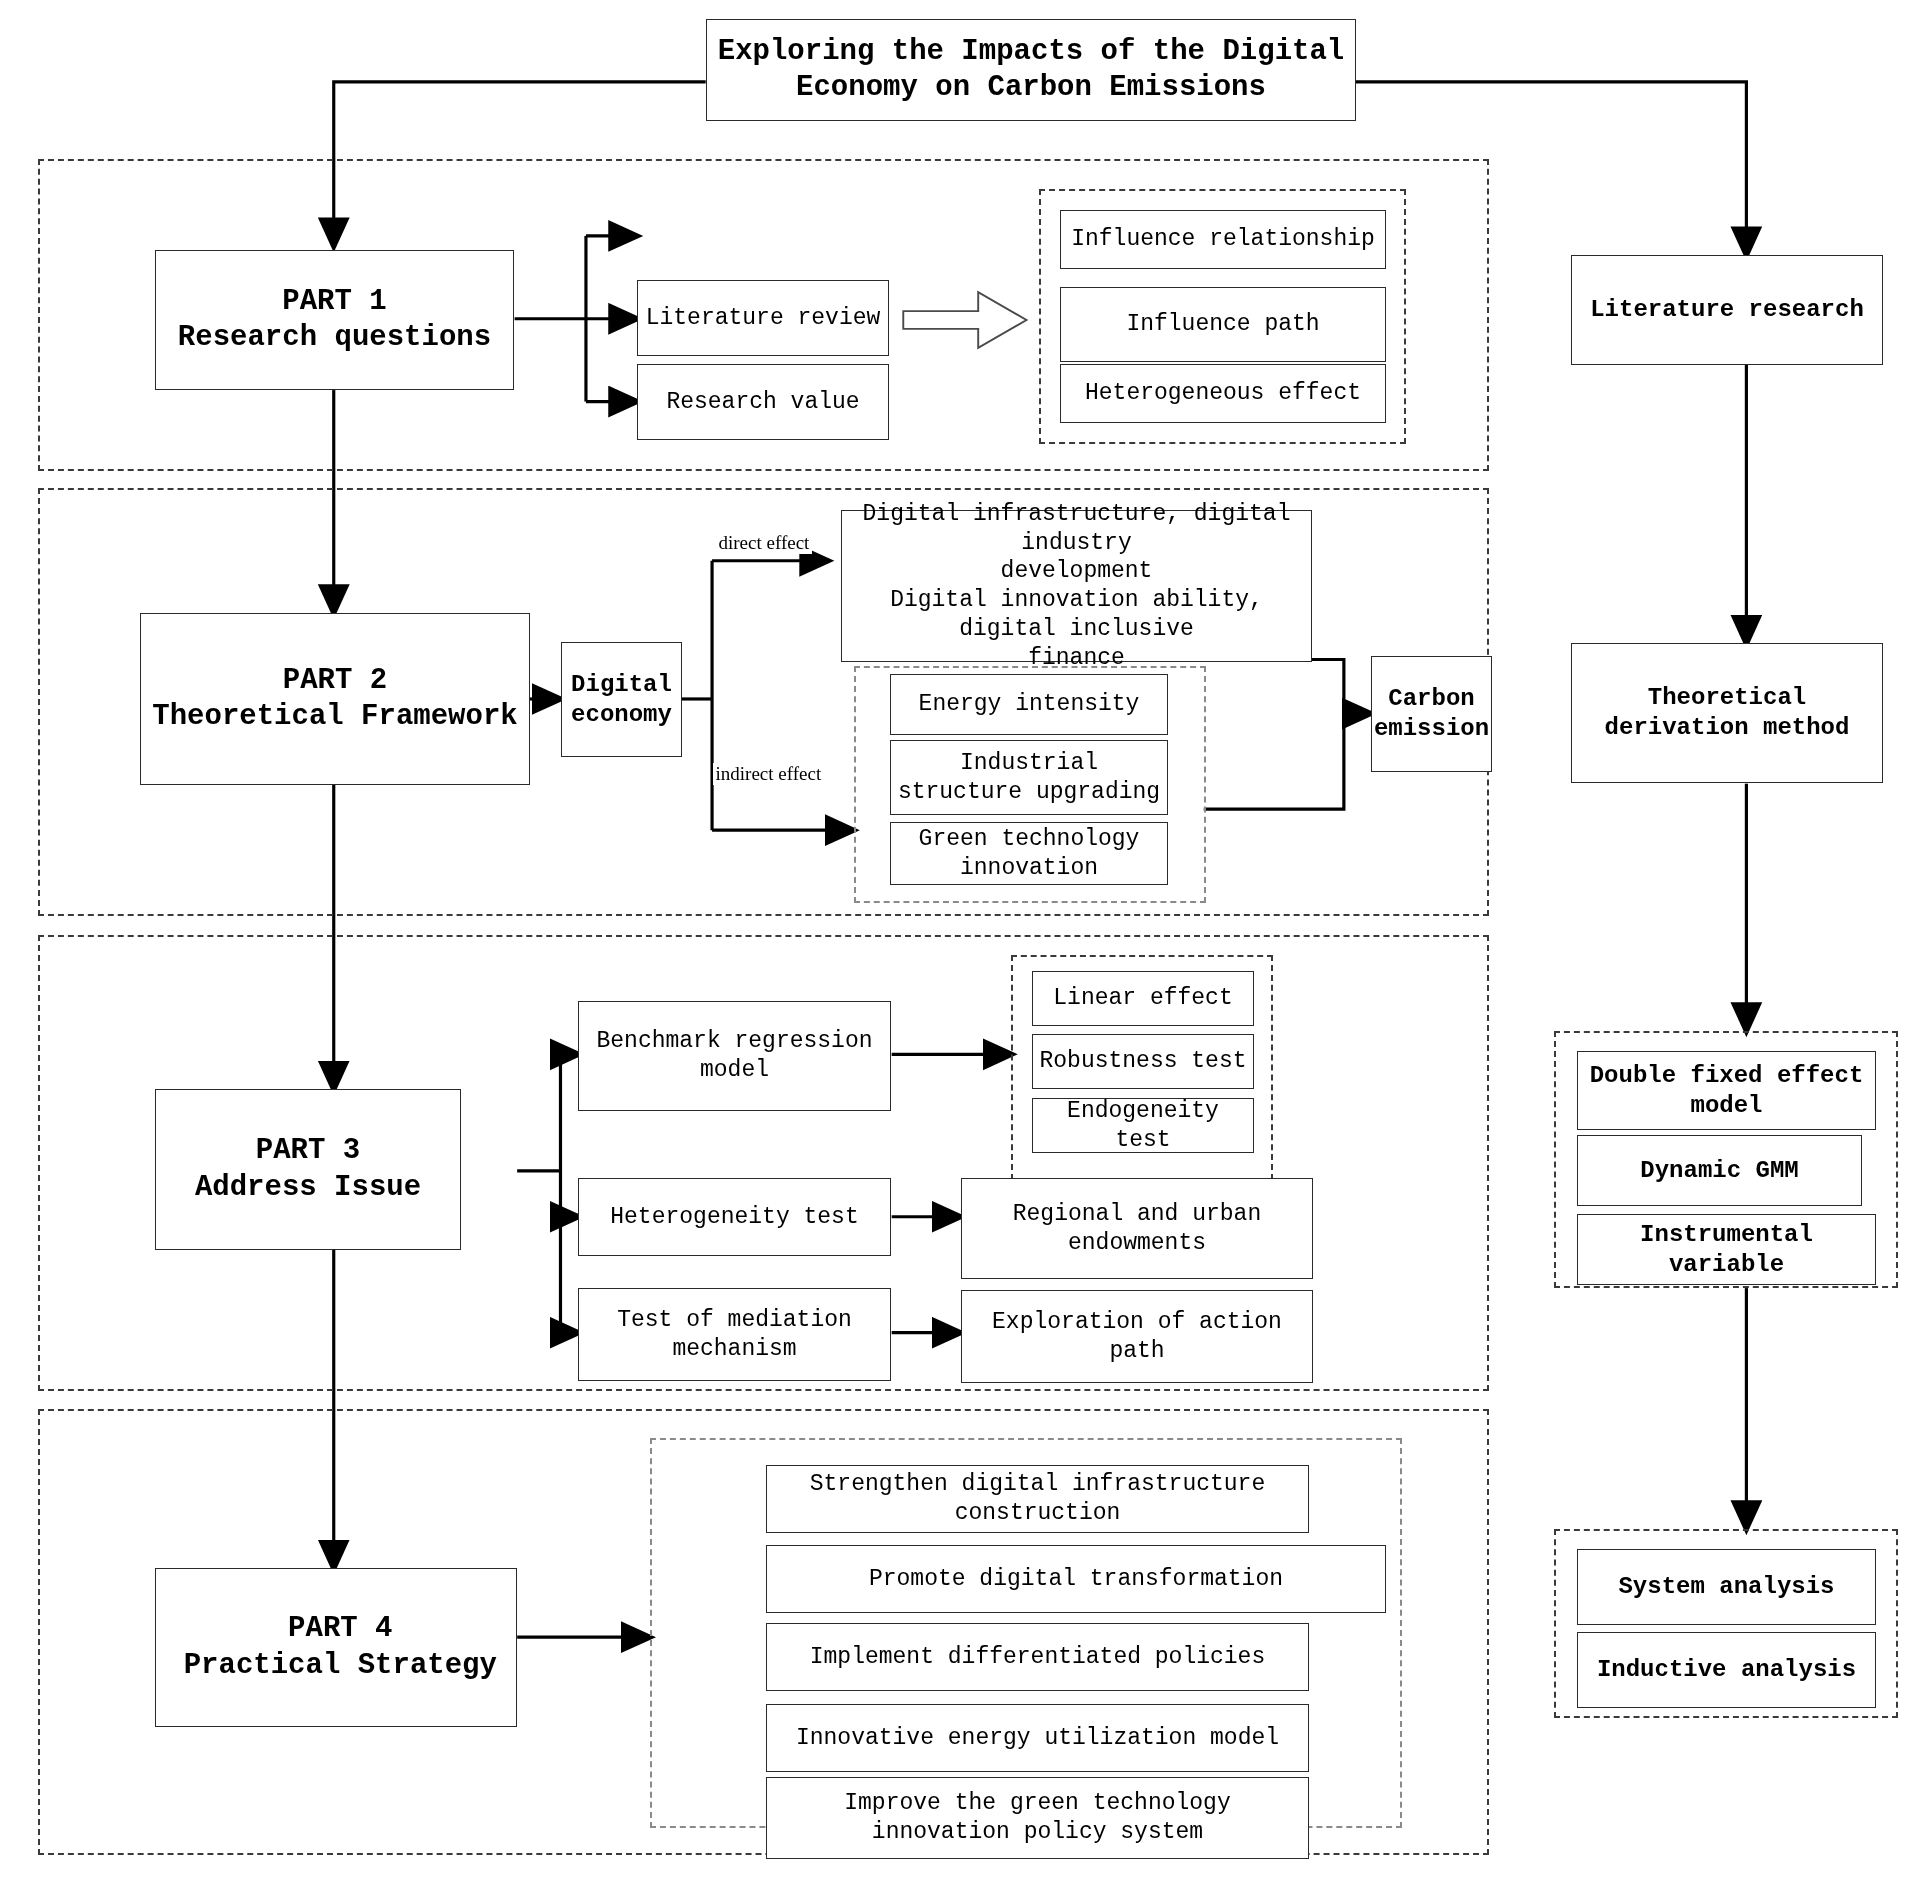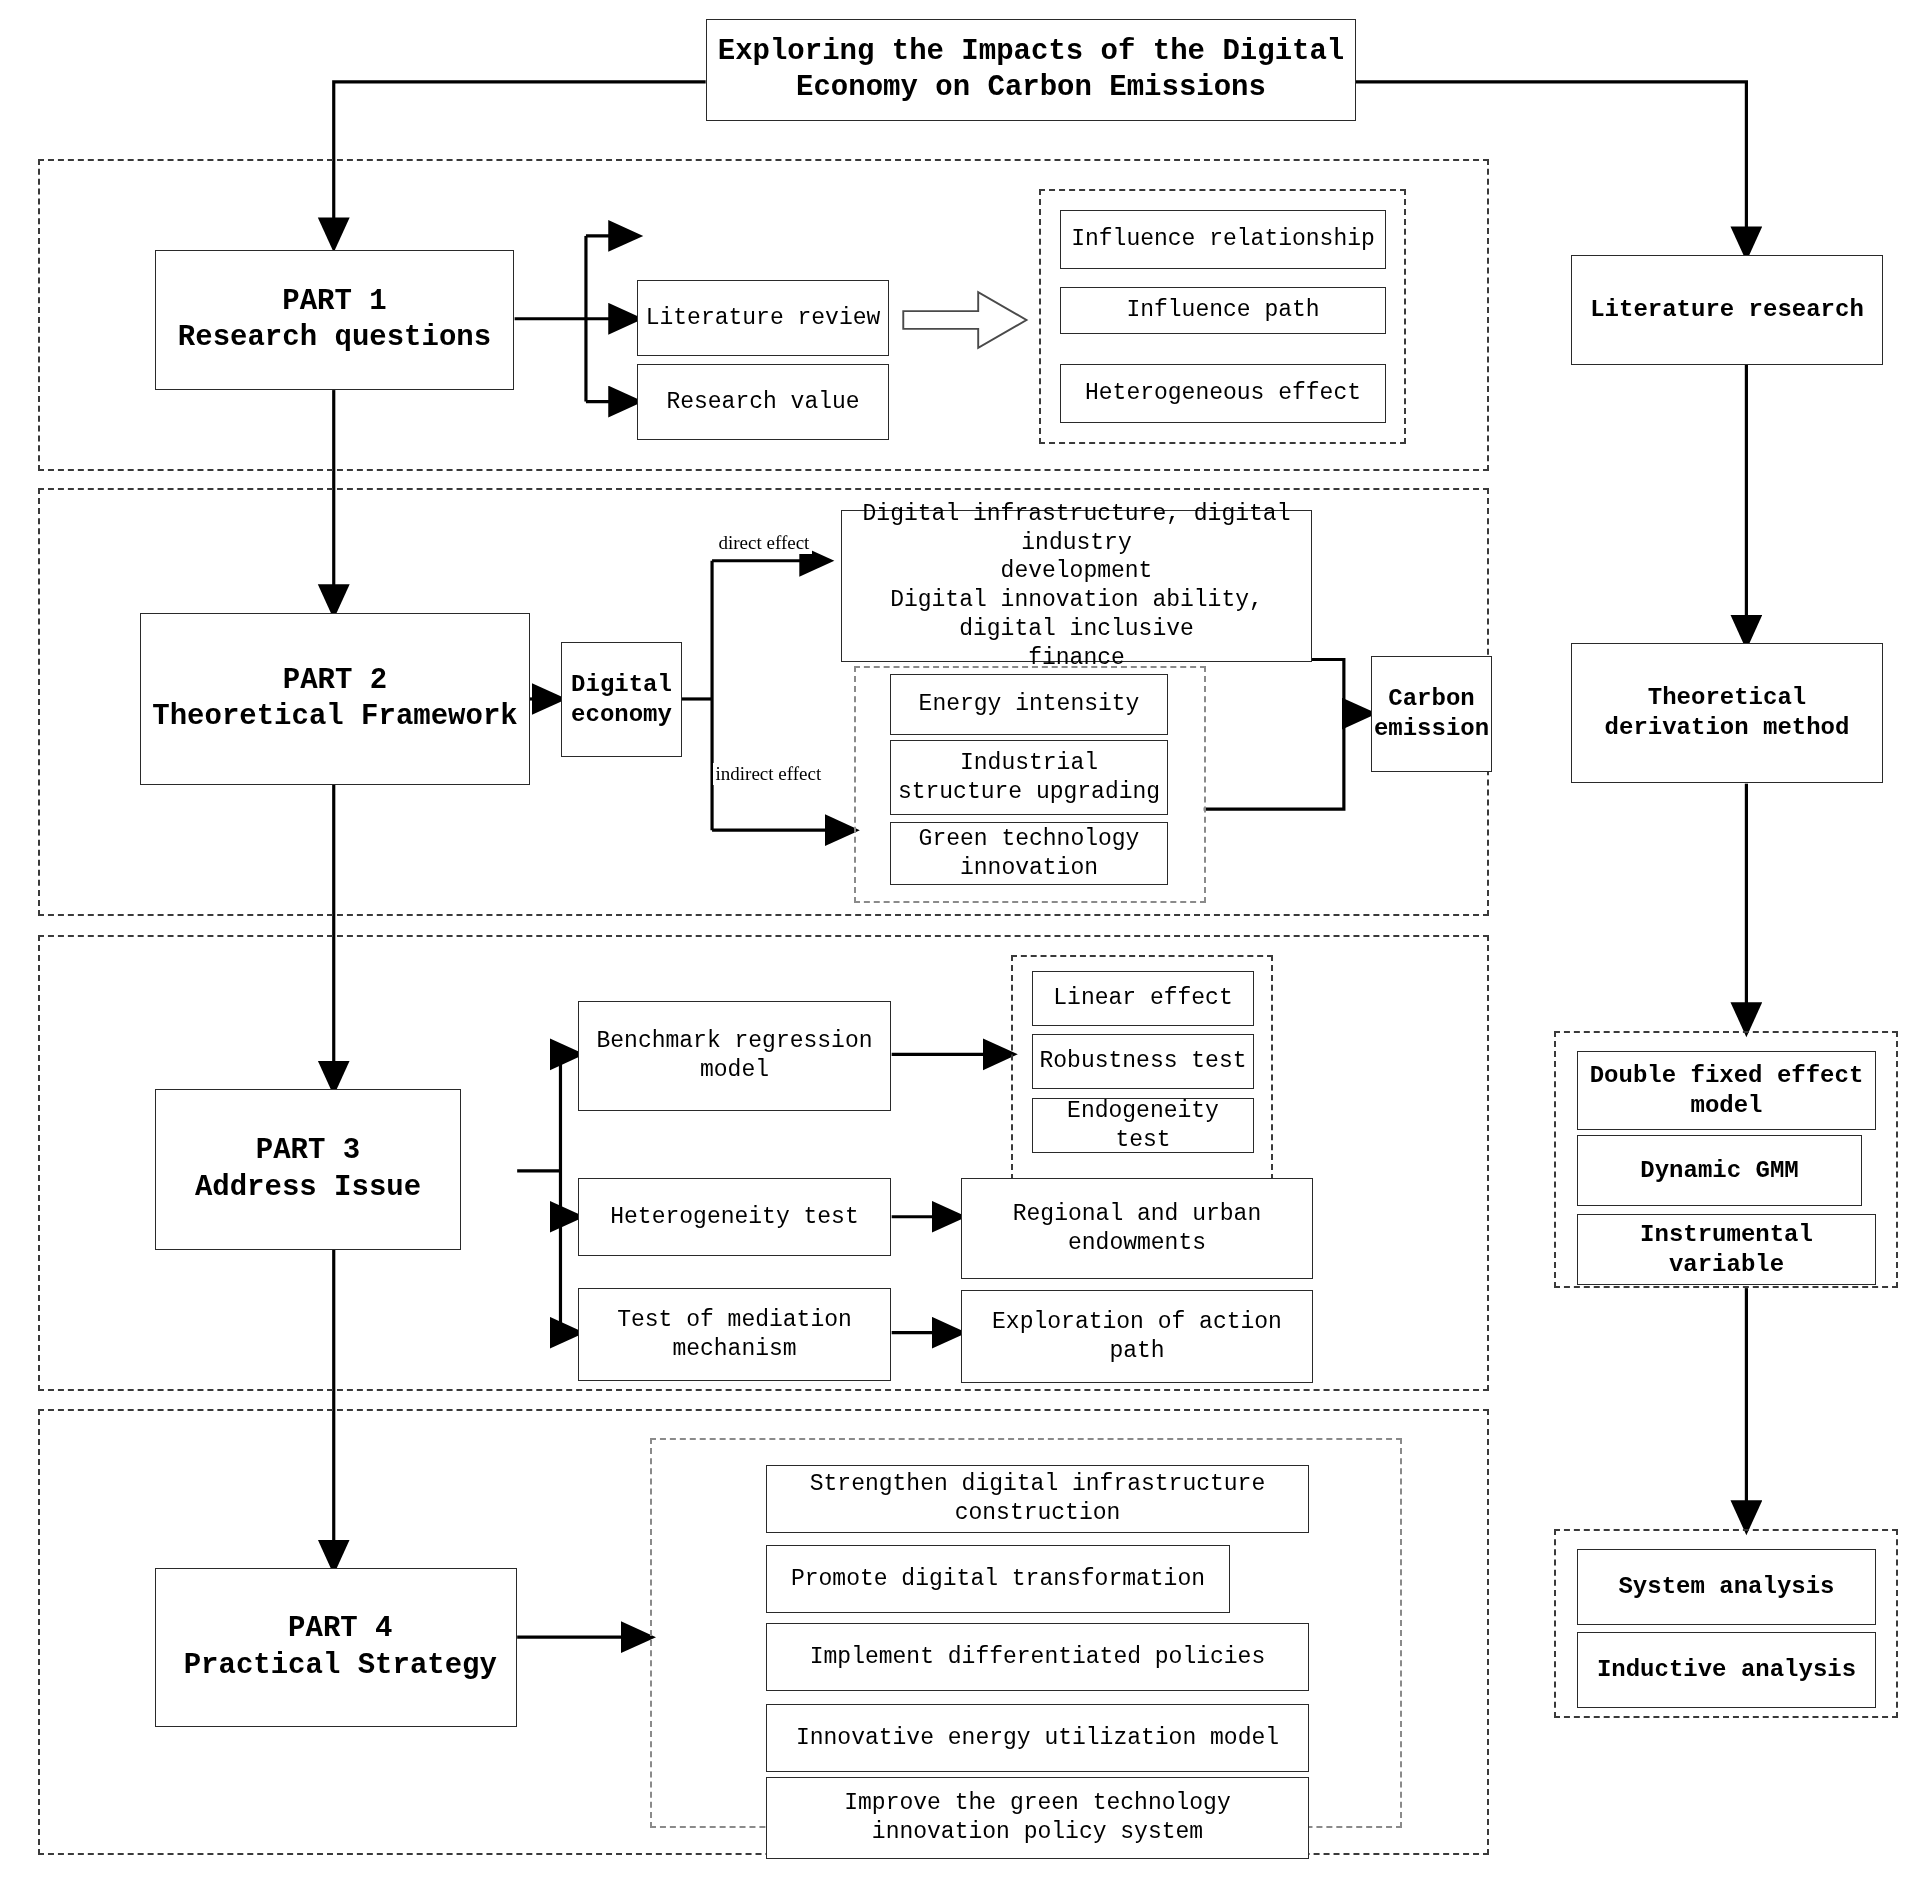--- a/index.html
+++ b/index.html
@@ -113,21 +113,21 @@
 
   <div class="box t-norm" style="left:637px;top:280px;width:252px;height:76px;">Literature review</div>
   <div class="box t-norm" style="left:637px;top:364px;width:252px;height:76px;">Research value</div>
 
   <svg class="hollow-arrow" style="left:902px;top:288px;width:127px;height:64px;" viewBox="0 0 200 100" xmlns="http://www.w3.org/2000/svg">
     <path d="M2,36 L120,36 L120,6 L196,50 L120,94 L120,64 L2,64 Z" fill="#ffffff" stroke="#4a4a4a" stroke-width="3"></path>
   </svg>
 
   <div class="dash" style="left:1039px;top:189px;width:367px;height:255px;"></div>
   <div class="box t-norm" style="left:1060px;top:210px;width:326px;height:59px;">Influence relationship</div>
-  <div class="box t-norm" style="left:1060px;top:287px;width:326px;height:47px;">Influence path</div>
+  <div class="box t-norm" style="left:1060px;top:287px;width:326px;height:75px;">Influence path</div>
   <div class="box t-norm" style="left:1060px;top:364px;width:326px;height:59px;">Heterogeneous effect</div>
 
   <div class="dash" style="left:38px;top:488px;width:1451px;height:428px;"></div>
 
   <div class="box t-part" style="left:140px;top:613px;width:390px;height:172px;flex-direction:column;">
     <span>PART 2</span>
     <span>Theoretical Framework</span>
   </div>
 
   <div class="box t-strong" style="left:561px;top:642px;width:121px;height:115px;">Digital economy</div>
@@ -170,21 +170,21 @@
 
   <div class="dash" style="left:38px;top:1409px;width:1451px;height:446px;"></div>
 
   <div class="box t-part" style="left:155px;top:1568px;width:362px;height:159px;flex-direction:column;padding-left:15px;">
     <span>PART 4</span>
     <span>Practical Strategy</span>
   </div>
 
   <div class="dash grey" style="left:650px;top:1438px;width:752px;height:390px;"></div>
   <div class="box t-norm" style="left:766px;top:1465px;width:543px;height:68px;">Strengthen digital infrastructure construction</div>
-  <div class="box t-norm" style="left:766px;top:1545px;width:464px;height:68px;">Promote digital transformation</div>
+  <div class="box t-norm" style="left:766px;top:1545px;width:620px;height:68px;">Promote digital transformation</div>
   <div class="box t-norm" style="left:766px;top:1623px;width:543px;height:68px;">Implement differentiated policies</div>
   <div class="box t-norm" style="left:766px;top:1704px;width:543px;height:68px;">Innovative energy utilization model</div>
   <div class="box t-norm" style="left:766px;top:1777px;width:543px;height:82px;">Improve the green technology innovation policy system</div>
 
   <div class="box t-strong" style="left:1571px;top:255px;width:312px;height:110px;">Literature research</div>
 
   <div class="box t-strong" style="left:1571px;top:643px;width:312px;height:140px;">Theoretical derivation method</div>
 
   <div class="dash" style="left:1554px;top:1031px;width:344px;height:257px;"></div>
   <div class="box t-strong" style="left:1577px;top:1051px;width:299px;height:79px;">Double fixed effect model</div>

